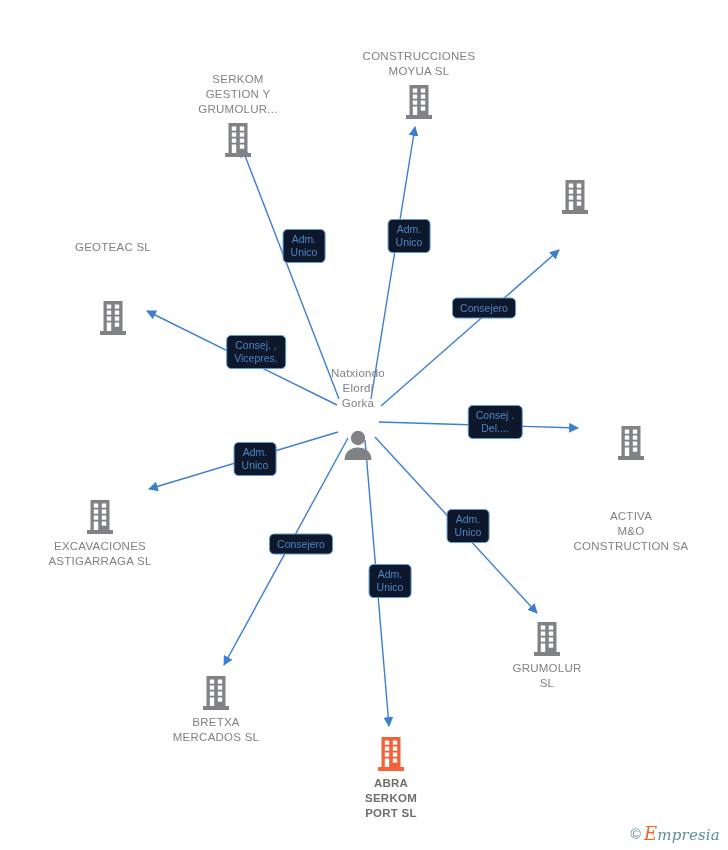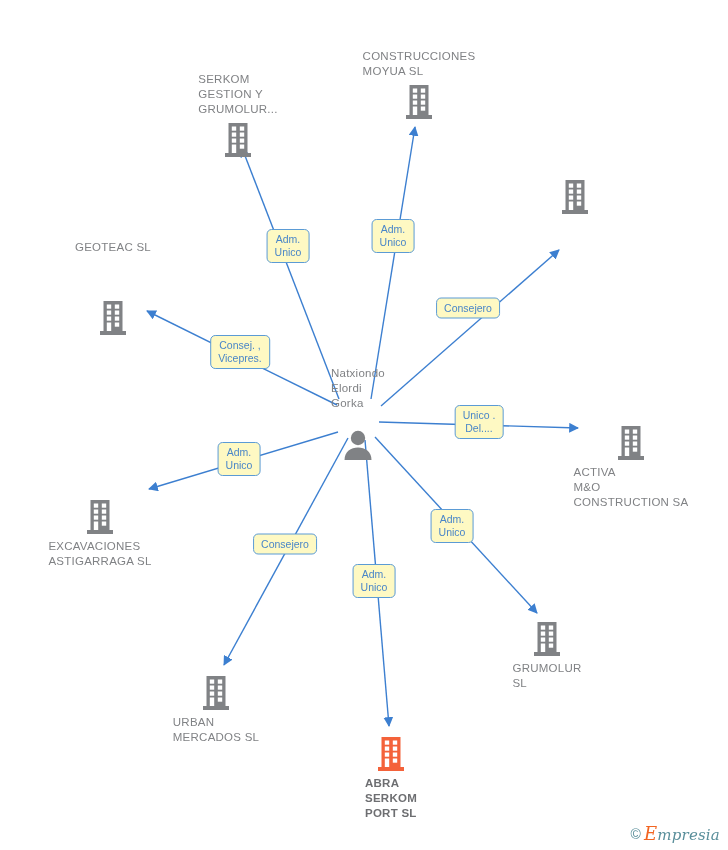--- a/index.html
+++ b/index.html
@@ -22,20 +22,21 @@
     position: absolute;
     left: 0;
     top: 0;
     width: 728px;
     height: 850px;
   }
   .node {
     position: absolute;
     width: 150px;
     margin-left: -75px;
+    text-align: center;
     display: flex;
     flex-direction: column;
     align-items: center;
   }
   .node.above .node-label { order: 1; }
   .node.above .node-icon  { order: 2; }
   .node.below .node-icon  { order: 1; }
   .node.below .node-label { order: 2; }
 
   .node-label {
@@ -51,30 +52,31 @@
   }
   .node-icon {
     width: 32px;
     height: 40px;
     margin: 3px 0 2px 0;
     display: block;
   }
   .edge-label {
     position: absolute;
     transform: translate(-50%, -50%);
-    background: #fef9c3;
+    background: #0f172a;
     border: 1px solid #5b9bd5;
     border-radius: 5px;
     color: #4a86c8;
     font-size: 10.5px;
     line-height: 13px;
     padding: 3px 7px;
     text-align: center;
     white-space: pre-line;
     box-sizing: border-box;
+    margin-left: 16px;
   }
   #watermark {
     position: absolute;
     right: 8px;
     bottom: 6px;
     display: flex;
     align-items: center;
     gap: 3px;
     font-size: 15px;
   }
@@ -194,21 +196,21 @@
             <rect x="9.8" y="12.5" width="4.4" height="4.2" fill="#ffffff"></rect>
             <rect x="17.8" y="12.5" width="4.4" height="4.2" fill="#ffffff"></rect>
             <rect x="9.8" y="18.5" width="4.4" height="4.2" fill="#ffffff"></rect>
             <rect x="17.8" y="18.5" width="4.4" height="4.2" fill="#ffffff"></rect>
             <rect x="17.8" y="24.5" width="4.4" height="4.2" fill="#ffffff"></rect>
             <rect x="9.8" y="24.5" width="4.4" height="8.5" fill="#ffffff"></rect>
           </svg>
         </span>
       </div>
       <div class="node below" style="left: 631px; top: 420px;">
-        <div class="node-label" style="order: 2;">ACTIVA
+        <div class="node-label" style="order: 2; margin-top: 44px;">ACTIVA
 M&amp;O
 CONSTRUCTION SA</div>
         <span class="node-icon-wrap" style="order: 1;">
           <svg viewBox="0 0 32 40" width="32" height="40" class="node-icon">
             <rect x="6.5" y="3" width="19" height="30" fill="#808285"></rect>
             <rect x="3" y="33" width="26" height="4" fill="#808285"></rect>
             <rect x="9.8" y="6.5" width="4.4" height="4.2" fill="#ffffff"></rect>
             <rect x="17.8" y="6.5" width="4.4" height="4.2" fill="#ffffff"></rect>
             <rect x="9.8" y="12.5" width="4.4" height="4.2" fill="#ffffff"></rect>
             <rect x="17.8" y="12.5" width="4.4" height="4.2" fill="#ffffff"></rect>
@@ -249,21 +251,21 @@
             <rect x="9.8" y="12.5" width="4.4" height="4.2" fill="#ffffff"></rect>
             <rect x="17.8" y="12.5" width="4.4" height="4.2" fill="#ffffff"></rect>
             <rect x="9.8" y="18.5" width="4.4" height="4.2" fill="#ffffff"></rect>
             <rect x="17.8" y="18.5" width="4.4" height="4.2" fill="#ffffff"></rect>
             <rect x="17.8" y="24.5" width="4.4" height="4.2" fill="#ffffff"></rect>
             <rect x="9.8" y="24.5" width="4.4" height="8.5" fill="#ffffff"></rect>
           </svg>
         </span>
       </div>
       <div class="node below" style="left: 216px; top: 670px;">
-        <div class="node-label" style="order: 2;">URBAN
+        <div class="node-label" style="order: 2;">BRETXA
 MERCADOS  SL</div>
         <span class="node-icon-wrap" style="order: 1;">
           <svg viewBox="0 0 32 40" width="32" height="40" class="node-icon">
             <rect x="6.5" y="3" width="19" height="30" fill="#808285"></rect>
             <rect x="3" y="33" width="26" height="4" fill="#808285"></rect>
             <rect x="9.8" y="6.5" width="4.4" height="4.2" fill="#ffffff"></rect>
             <rect x="17.8" y="6.5" width="4.4" height="4.2" fill="#ffffff"></rect>
             <rect x="9.8" y="12.5" width="4.4" height="4.2" fill="#ffffff"></rect>
             <rect x="17.8" y="12.5" width="4.4" height="4.2" fill="#ffffff"></rect>
             <rect x="9.8" y="18.5" width="4.4" height="4.2" fill="#ffffff"></rect>
@@ -294,21 +296,21 @@
       </div>
     </div>
   <div id="edge-labels">
       <div class="edge-label" style="left: 288px; top: 246px;">Adm.
 Unico</div>
       <div class="edge-label" style="left: 393px; top: 236px;">Adm.
 Unico</div>
       <div class="edge-label" style="left: 468px; top: 308px;">Consejero</div>
       <div class="edge-label" style="left: 240px; top: 352px;">Consej. ,
 Vicepres.</div>
-      <div class="edge-label" style="left: 479px; top: 422px;">Unico .
+      <div class="edge-label" style="left: 479px; top: 422px;">Consej .
 Del....</div>
       <div class="edge-label" style="left: 239px; top: 459px;">Adm.
 Unico</div>
       <div class="edge-label" style="left: 285px; top: 544px;">Consejero</div>
       <div class="edge-label" style="left: 374px; top: 581px;">Adm.
 Unico</div>
       <div class="edge-label" style="left: 452px; top: 526px;">Adm.
 Unico</div>
     </div>
 

